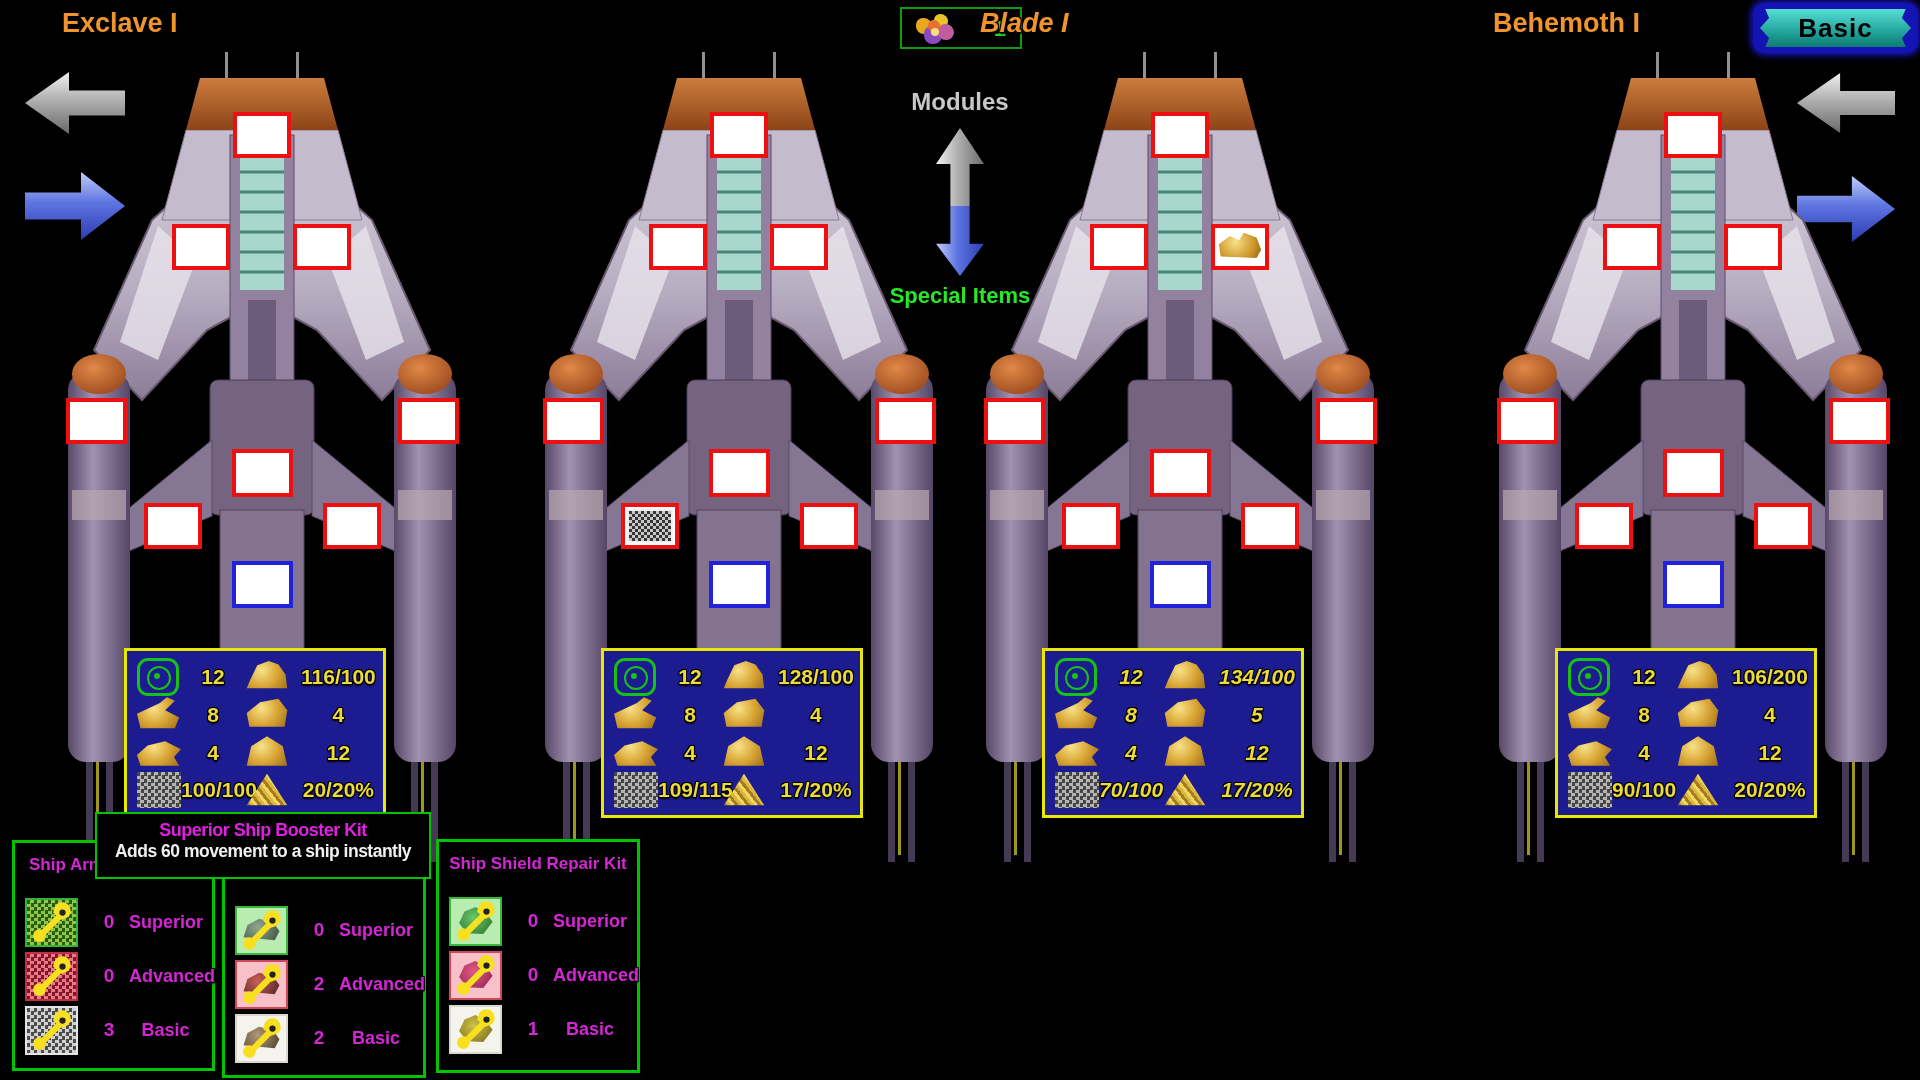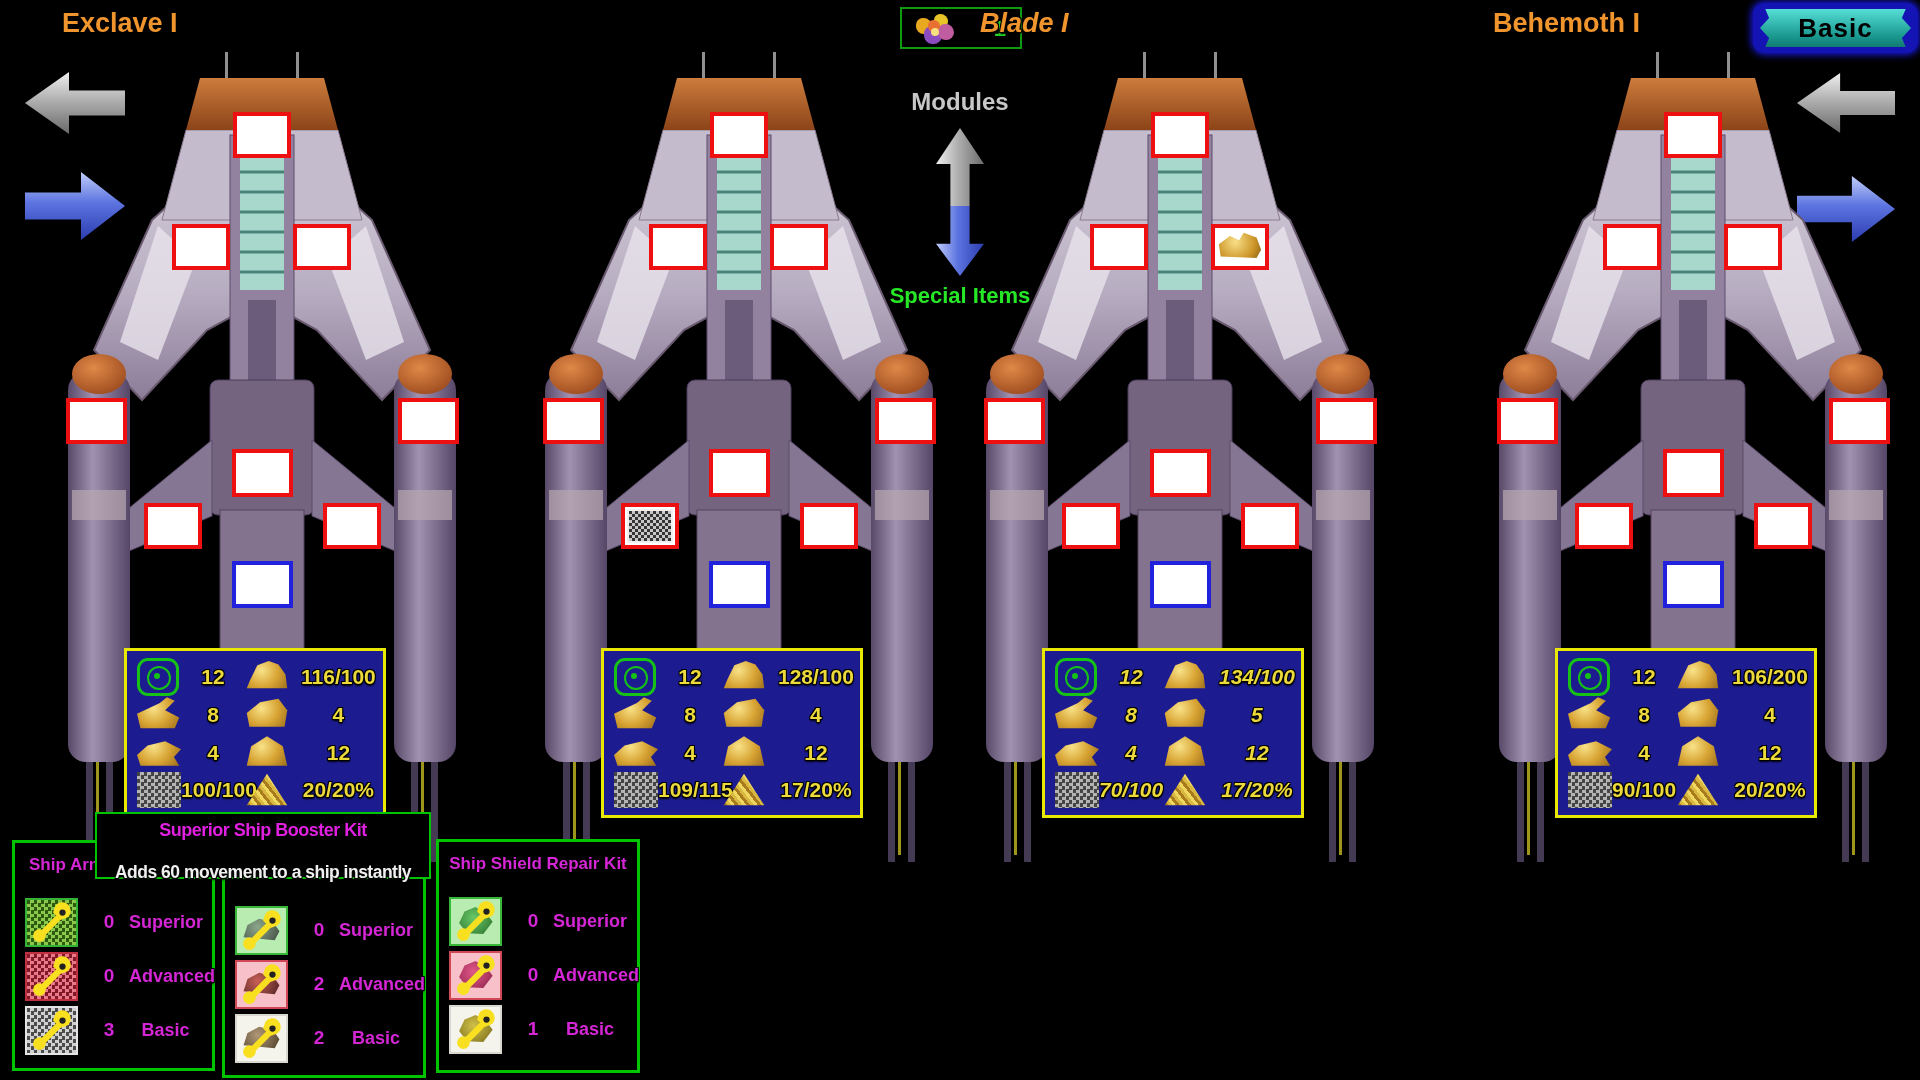--- a/index.html
+++ b/index.html
@@ -119,21 +119,21 @@
   .ki-sh-green::before,.ki-sh-pink::before,.ki-sh-white::before {
       inset:6px 5px 7px 5px; clip-path:polygon(8% 58%,22% 22%,50% 8%,78% 28%,94% 54%,70% 92%,28% 90%); }
   .ki-sh-green::before { background:radial-gradient(circle at 45% 40%,#68c868,#206020); }
   .ki-sh-pink::before  { background:radial-gradient(circle at 45% 40%,#e05888,#801840); }
   .ki-sh-white::before { background:radial-gradient(circle at 45% 40%,#d0c048,#6a5c14); }
 
   
   #tooltip { position:absolute; left:95px; top:812px; width:336px; height:67px;
              background:#000; border:2px solid #00c400; z-index:50; }
   #tooltip-title { margin-top:6px; text-align:center; color:#e020e0; font-size:18px; letter-spacing:-0.5px; }
-  #tooltip-body  { margin-top:21px; text-align:center; color:#f0f0f0; font-size:17.5px; letter-spacing:-0.5px; }
+  #tooltip-body  { margin-top:0; text-align:center; color:#f0f0f0; font-size:17.5px; letter-spacing:-0.5px; }
 </style>
 </head>
 <body>
 
 <div id="stage">
 
   <svg width="0" height="0" style="position:absolute" aria-hidden="true">
     <defs>
       <linearGradient id="hullGrad" x1="0" y1="0" x2="0" y2="1">
         <stop offset="0" stop-color="#dcd8e0"></stop>

